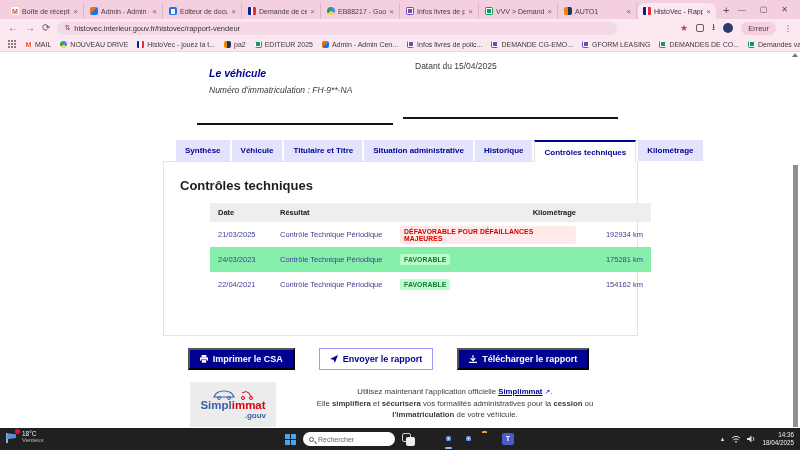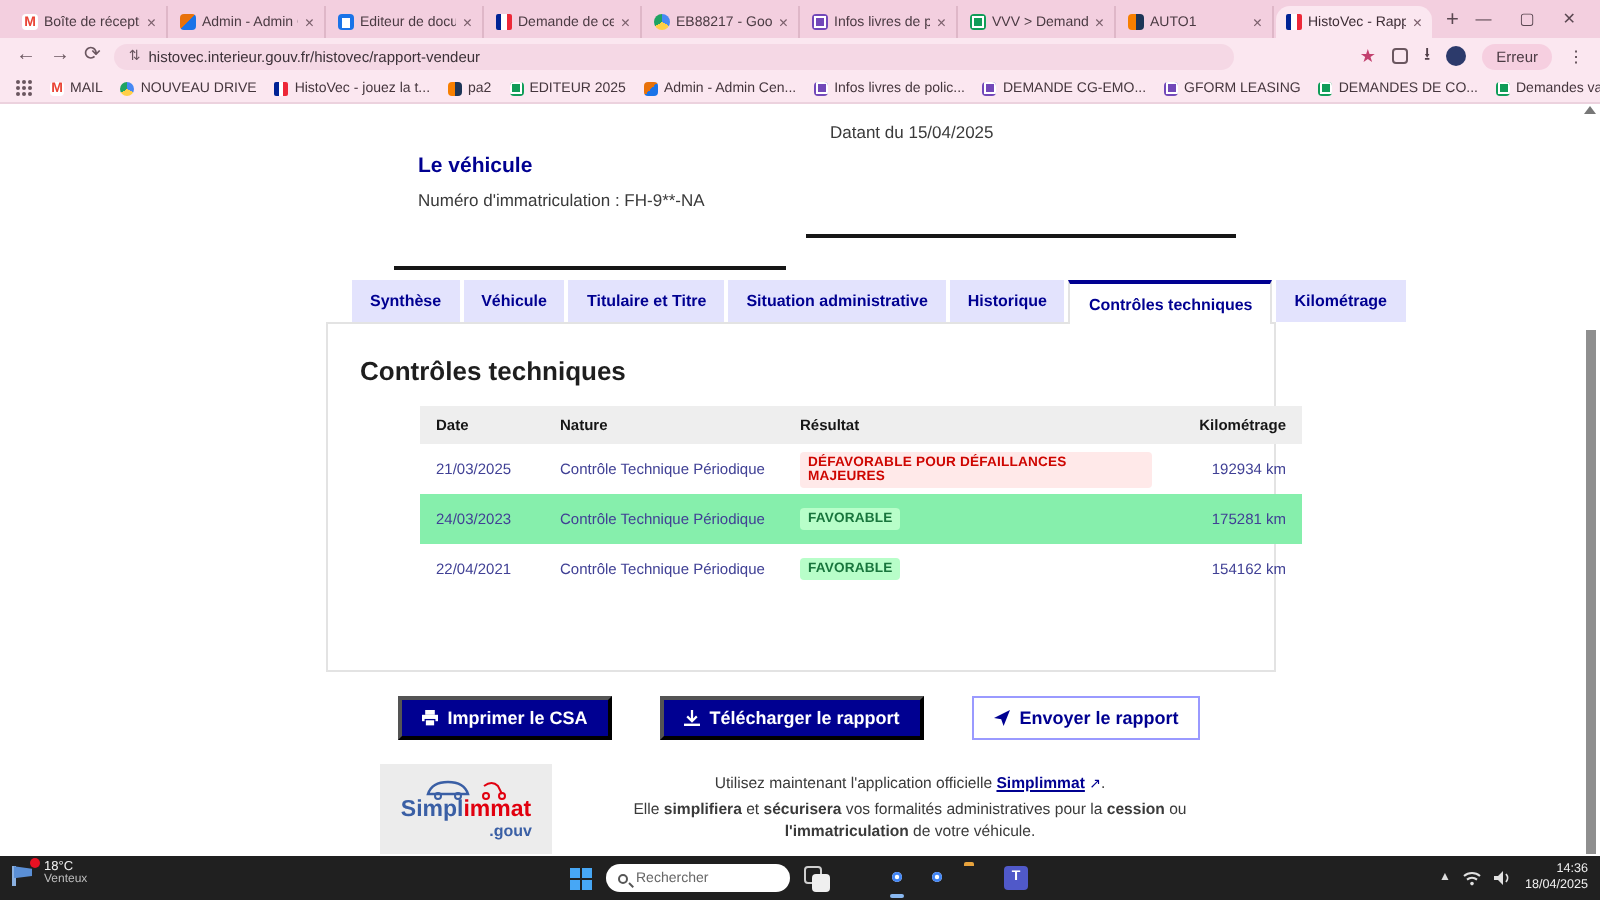--- a/index.html
+++ b/index.html
@@ -49,21 +49,21 @@
   .bm { display:flex; align-items:center; gap:3px; flex:none; }
   .bm .fav{ width:7px; height:7px; }
   .bm-label { white-space:nowrap; }
   .appsgrid { display:grid; grid-template-columns:repeat(3,2px); grid-gap:1px; }
   .appsgrid i { width:2px; height:2px; background:#6a565f; border-radius:50%; }
 
   
   .page { position:absolute; top:53px; left:0; width:800px; height:374px; background:#fff; }
 
   .info-card { position:absolute; background:#fff; border-bottom:2px solid #161616; padding:6px 12px 0; }
-  .card-vehicle { left:197px; top:18px; width:196px; height:64px; }
+  .card-vehicle { left:197px; top:8px; width:196px; height:64px;font-style:italic; }
   .card-ministry { left:403px; top:2px; width:215px; height:64px; }
   .card-title { color:#000091; font-weight:bold; font-size:10.5px; margin-bottom:6px; }
   .card-line { color:#3a3a3a; font-size:8.5px; }
 
   .page-tabs { position:absolute; left:176px; top:87px; display:flex; gap:2px; height:21px; }
   .ptab { background:#e3e3fd; color:#000091; font-weight:bold; font-size:8px;
     padding:0 9px; display:flex; align-items:center; white-space:nowrap; }
   .ptab.active { background:#fff; border-top:2px solid #000091; border-left:1px solid #e3e3e3;
     border-right:1px solid #e3e3e3; position:relative; z-index:2; height:22px; }
 
@@ -75,21 +75,21 @@
   .tbl-head { background:#eeeeee; color:#161616; font-weight:bold; }
   .tbl-head > div { padding:5px 8px; }
   .tbl-body .tbl-row { height:25px; color:#404095; }
   .tbl-body .tbl-row > div { padding:0 8px; }
   .tbl-body .tbl-row:nth-child(2) { background:#86efac; }
   .col-km { text-align:right; }
   .badge { display:inline-block; font-weight:bold; font-size:6.8px; padding:2px 4px; border-radius:2px; letter-spacing:.1px; }
   .badge-fail { color:#ce0500; background:#ffe9e9; }
   .badge-pass { color:#18753c; background:#b8fec9; }
 
-  .actions { position:absolute; left:162px; top:295px; width:475px; display:flex; justify-content:center; gap:24px; }
+  .actions { position:absolute; left:151px; top:295px; width:475px; display:flex; justify-content:center; gap:24px; }
   .btn { display:flex; align-items:center; gap:5px; font-size:9px; font-weight:bold; padding:4px 10px; }
   .btn-primary { background:#000091; color:#fff; }
   .btn-outline { background:#fff; color:#000091; border:1px solid #9a9aff; }
   .btn svg { display:block; }
 
   .footer-logo { position:absolute; left:190px; top:329px; width:86px; height:45px;
     background:#ececec; display:flex; flex-direction:column; align-items:center; justify-content:center; }
   .logo-wordmark { font-size:11.5px; font-weight:bold; line-height:1; }
   .logo-blue { color:#3a5fa5; } .logo-red { color:#e1000f; }
   .logo-gouv { font-size:8px; color:#3a5fa5; font-weight:bold; align-self:flex-end; margin-right:10px; }
@@ -297,21 +297,20 @@
       <div class="ptab">Historique</div>
       <div class="ptab active">Contrôles techniques</div>
       <div class="ptab">Kilométrage</div>
     </div>
 
     <div class="content-card">
       <div class="section-title">Contrôles techniques</div>
       <div class="tbl">
         <div class="tbl-row tbl-head">
           <div>Date</div>
-          <div>Nature</div>
           <div>Résultat</div>
           <div class="col-km">Kilométrage</div>
         </div>
         <div class="tbl-body">
           <div class="tbl-row">
             <div>21/03/2025</div>
             <div>Contrôle Technique Périodique</div>
             <div><span class="badge badge-fail">DÉFAVORABLE POUR DÉFAILLANCES MAJEURES</span></div>
             <div class="col-km">192934 km</div>
           </div>
@@ -333,32 +332,32 @@
 
     <div class="actions">
       <button class="btn btn-primary">
         <svg width="8" height="8" viewBox="0 0 10 10">
             <rect x="2" y="0" width="6" height="3" fill="#fff"></rect>
             <rect x="0" y="3" width="10" height="4" fill="#fff"></rect>
             <rect x="2" y="6" width="6" height="4" fill="#fff" stroke="#000091" stroke-width="0.8"></rect>
           </svg>
         <span>Imprimer le CSA</span>
       </button>
+      <button class="btn btn-outline">
+        <svg width="8" height="8" viewBox="0 0 10 10">
+            <path d="M0 5 L10 0 L6 10 L4.5 5.8 Z" fill="#000091"></path>
+          </svg>
+        <span>Envoyer le rapport</span>
+      </button>
       <button class="btn btn-primary">
         <svg width="8" height="8" viewBox="0 0 10 10">
             <path d="M5 0 v6 M2 4 l3 3 3 -3" stroke="#fff" stroke-width="1.4" fill="none"></path>
             <rect x="0" y="8.5" width="10" height="1.5" fill="#fff"></rect>
           </svg>
         <span>Télécharger le rapport</span>
-      </button>
-      <button class="btn btn-outline">
-        <svg width="8" height="8" viewBox="0 0 10 10">
-            <path d="M0 5 L10 0 L6 10 L4.5 5.8 Z" fill="#000091"></path>
-          </svg>
-        <span>Envoyer le rapport</span>
       </button>
     </div>
 
     <div class="footer-logo">
       <svg width="42" height="11" viewBox="0 0 42 11">
         <path d="M2 8 q2 -6 10 -6 q8 0 10 6 z M2 8 h20" stroke="#3a5fa5" stroke-width="1.2" fill="none"></path>
         <circle cx="7" cy="9" r="1.5" fill="none" stroke="#3a5fa5"></circle>
           <circle cx="17" cy="9" r="1.5" fill="none" stroke="#3a5fa5"></circle>
         <path d="M30 4 q4 -3 7 0 l2 4" stroke="#e1000f" stroke-width="1" fill="none"></path>
         <circle cx="31" cy="9" r="1.5" fill="none" stroke="#e1000f"></circle>

